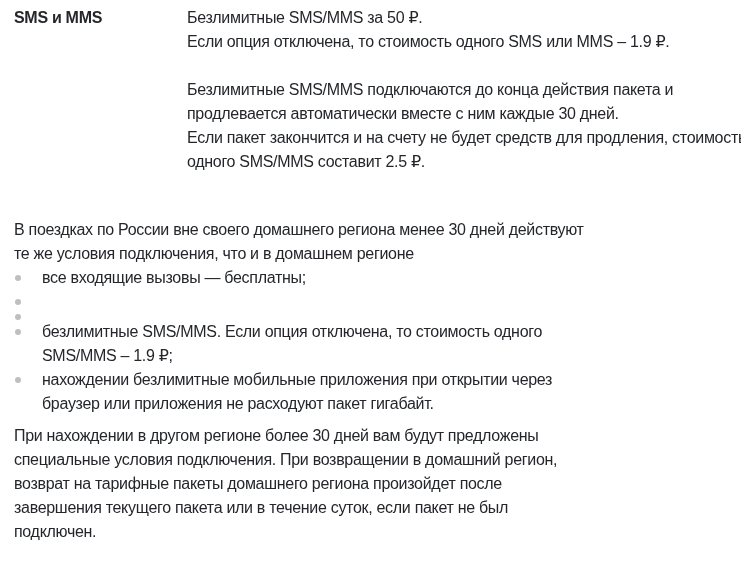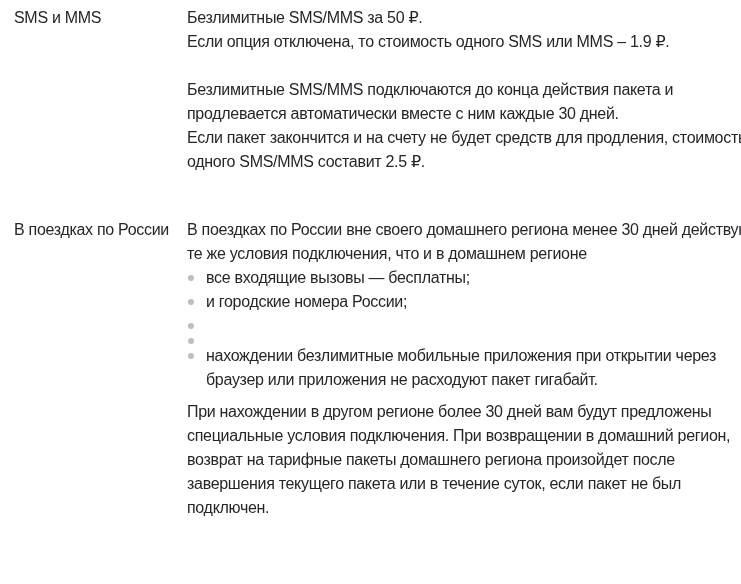--- a/index.html
+++ b/index.html
@@ -17,21 +17,21 @@
     box-sizing: border-box;
     padding: 6px 10px 0 14px;
   }
   .row {
     display: grid;
     grid-template-columns: 173px 1fr;
     align-items: start;
   }
   .row + .row { margin-top: 44px; }
   .label {
-    font-weight: normal;
+    font-weight: bold;
     line-height: 24px;
     padding-top: 0;
   }
   .content p { margin: 0 0 24px 0; }
   .content p.intro { margin-bottom: 0; }
   .content p:last-child { margin-bottom: 0; }
   .ln {
     display: block;
     line-height: 24px;
     white-space: nowrap;
@@ -43,21 +43,21 @@
   }
   ul.bullets li { display: flex; }
   .bullet {
     flex: none;
     width: 6px;
     height: 6px;
     border-radius: 50%;
     background: #bfbfbf;
     margin: 9px 12px 0 1px;
   }
-  .li-text { min-width: 0; }
+  .li-text { min-width: 0; margin-left: 9px; }
 </style>
 </head>
 <body>
 
 <div class="doc">
 
   <div class="row">
     <div class="label">SMS и MMS</div>
     <div class="content">
       <p>
@@ -67,44 +67,46 @@
       <p>
         <span class="ln">Безлимитные SMS/MMS подключаются до конца действия пакета и</span>
         <span class="ln">продлевается автоматически вместе с ним каждые 30 дней.</span>
         <span class="ln">Если пакет закончится и на счету не будет средств для продления, стоимость</span>
         <span class="ln">одного SMS/MMS составит 2.5 ₽.</span>
       </p>
     </div>
   </div>
 
   <div class="row">
-    <div class="label">В поездках по России</div>
     <div class="content">
       <p class="intro">
         <span class="ln">В поездках по России вне своего домашнего региона менее 30 дней действуют</span>
         <span class="ln">те же условия подключения, что и в домашнем регионе</span>
       </p>
       <ul class="bullets">
         <li>
           <span class="bullet"></span>
           <span class="li-text">
             <span class="ln">все входящие вызовы — бесплатны;</span>
           </span>
         </li>
         <li>
           <span class="bullet"></span>
           <span class="li-text">
-            <span class="ln">и городские номера России;</span>
           </span>
         </li>
         <li>
           <span class="bullet"></span>
         </li>
         <li>
           <span class="bullet"></span>
+          <span class="li-text">
+            <span class="ln">безлимитные SMS/MMS. Если опция отключена, то стоимость одного</span>
+            <span class="ln">SMS/MMS – 1.9 ₽;</span>
+          </span>
         </li>
         <li>
           <span class="bullet"></span>
           <span class="li-text">
             <span class="ln">нахождении безлимитные мобильные приложения при открытии через</span>
             <span class="ln">браузер или приложения не расходуют пакет гигабайт.</span>
           </span>
         </li>
       </ul>
       <p>

